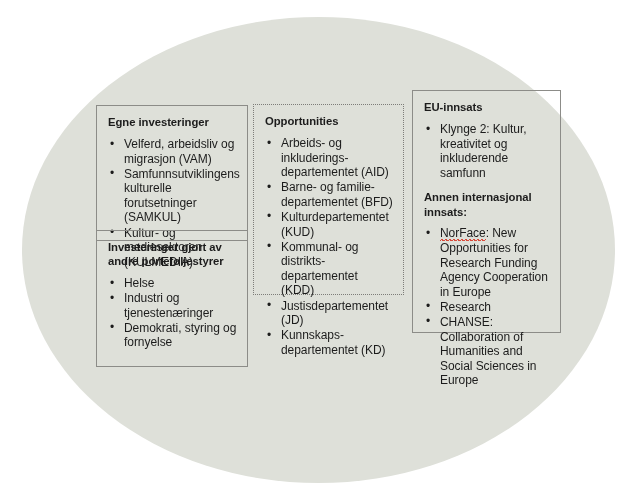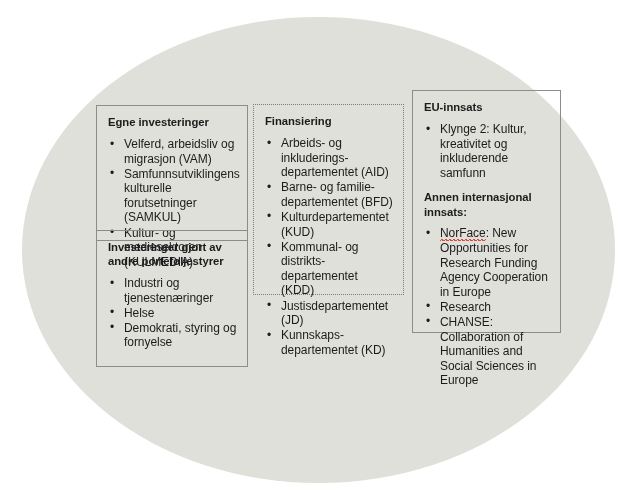--- a/index.html
+++ b/index.html
@@ -100,28 +100,28 @@
     <ul class="bullets">
       <li>Velferd, arbeidsliv og migrasjon (VAM)</li>
       <li>Samfunnsutviklingens kulturelle forutsetninger (SAMKUL)</li>
       <li>Kultur- og mediesektoren (KULMEDIA)</li>
     </ul>
   </div>
 
   <div class="box" id="box-andre">
     <p class="box-title">Investeringer gjort av andre porteføljestyrer</p>
     <ul class="bullets">
+      <li>Helse</li>
       <li>Industri og tjenestenæringer</li>
-      <li>Helse</li>
       <li>Demokrati, styring og fornyelse</li>
     </ul>
   </div>
 
   <div class="box dotted" id="box-finansiering">
-    <p class="box-title">Finansiering</p>
+    <p class="box-title">Opportunities</p>
     <ul class="bullets">
       <li>Arbeids- og inkluderings-departementet (AID)</li>
       <li>Barne- og familie-departementet (BFD)</li>
       <li>Kulturdepartementet (KUD)</li>
       <li>Kommunal- og distrikts-departementet (KDD)</li>
       <li>Justisdepartementet (JD)</li>
       <li>Kunnskaps-departementet (KD)</li>
     </ul>
   </div>
 

